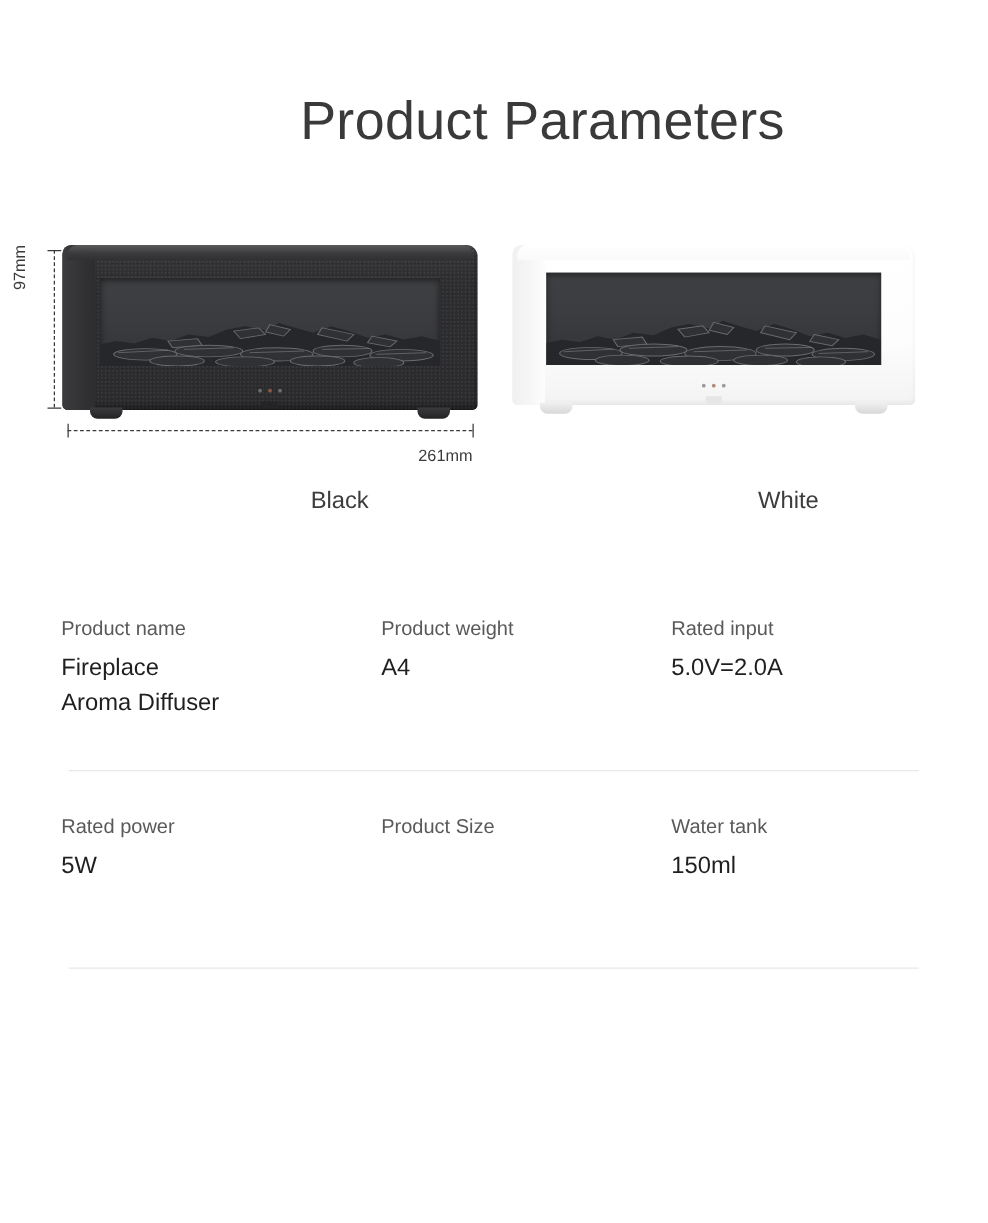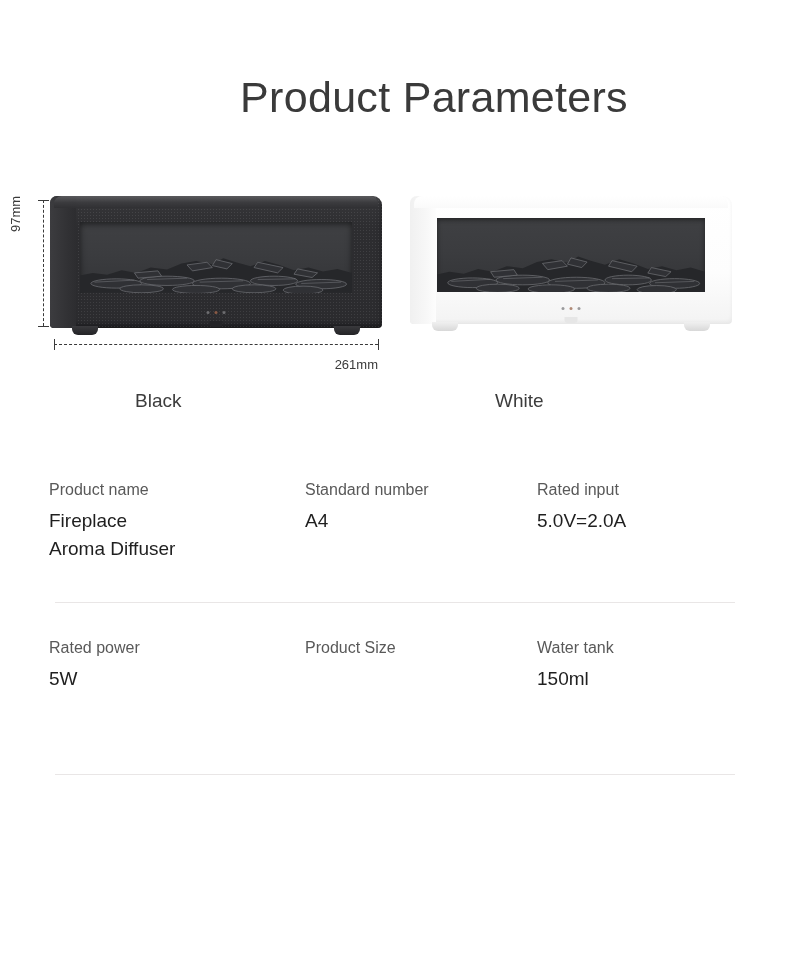--- a/index.html
+++ b/index.html
@@ -227,30 +227,30 @@
     font-size: 13px;
     color: #3a3a3a;
   }
 
   
   .color-caption {
     position: absolute;
     top: 390px;
     font-size: 19px;
     color: #3c3c3c;
-    text-align: left;
+    text-align: right;
     width: 160px;
   }
   .caption-black { left: 135px; }
   .caption-white { left: 495px; }
 
   
   .spec-table {
     position: absolute;
-    top: 480px;
+    top: 494px;
     left: 0;
     width: 790px;
   }
   .spec-row {
     position: relative;
     height: 158px;
   }
   .spec-row.r2, .spec-row.r3 { height: 152px; }
   .spec-cell {
     position: absolute;
@@ -391,21 +391,21 @@
 
 <div class="spec-table">
 
   <div class="spec-row r1">
     <div class="spec-cell c1">
       <div class="spec-label">Product name</div>
       <div class="spec-value">Fireplace
 Aroma Diffuser</div>
     </div>
     <div class="spec-cell c2">
-      <div class="spec-label">Standard number</div>
+      <div class="spec-label">Product weight</div>
       <div class="spec-value">A4</div>
     </div>
     <div class="spec-cell c3">
       <div class="spec-label">Rated input</div>
       <div class="spec-value">5.0V=2.0A</div>
     </div>
     <div class="spec-divider d1"></div>
   </div>
 
   <div class="spec-row r2">

